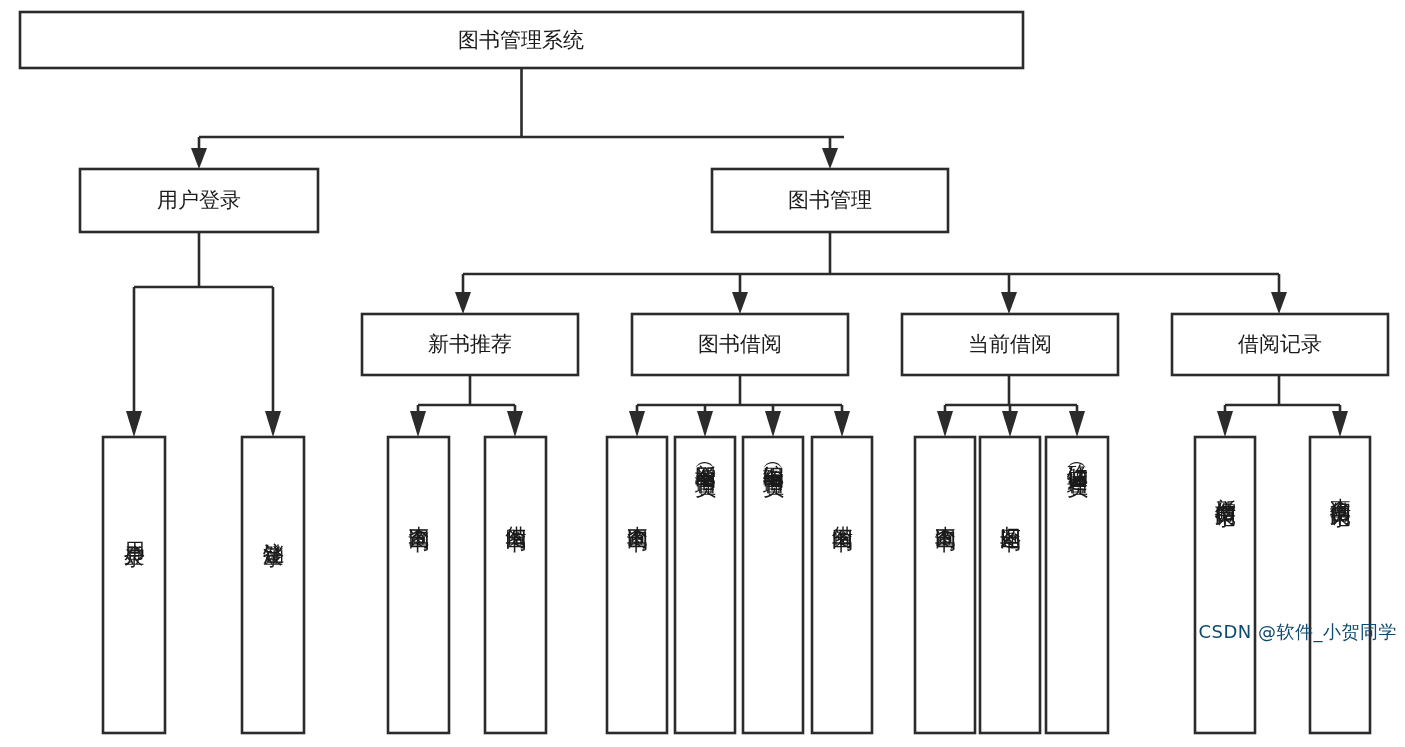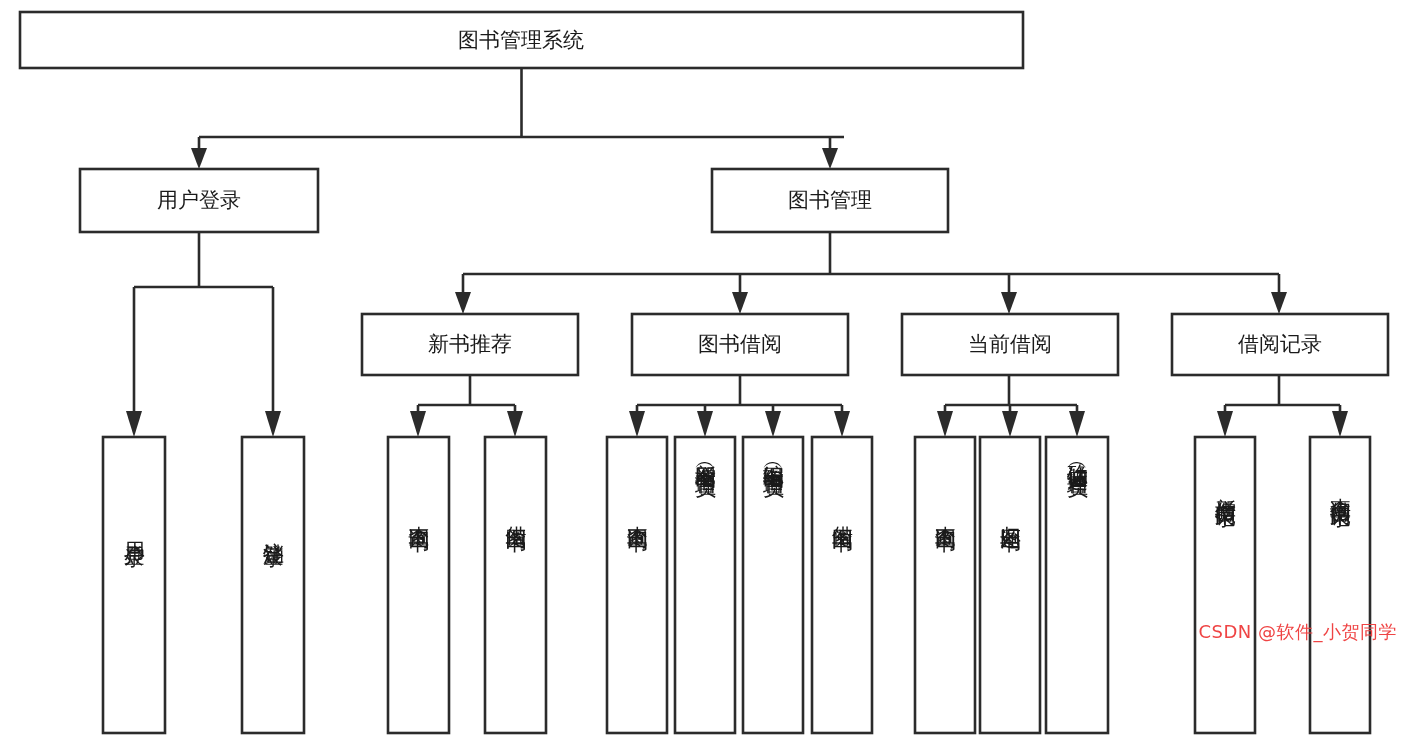--- a/index.html
+++ b/index.html
@@ -64,21 +64,21 @@
     color: #1a1a1a;
     letter-spacing: 2px;
     white-space: nowrap;
   }
   .watermark {
     position: absolute;
     right: 8px;
     bottom: 6px;
     font-family: "DejaVu Sans", "Liberation Sans", sans-serif;
     font-size: 18px;
-    color: #ef4444;
+    color: #0c4a6e;
     letter-spacing: 0.5px;
     white-space: nowrap;
     margin-left: 13px;
   }
 </style>
 </head>
 <body>
 
 <div id="diagram-root">
 

